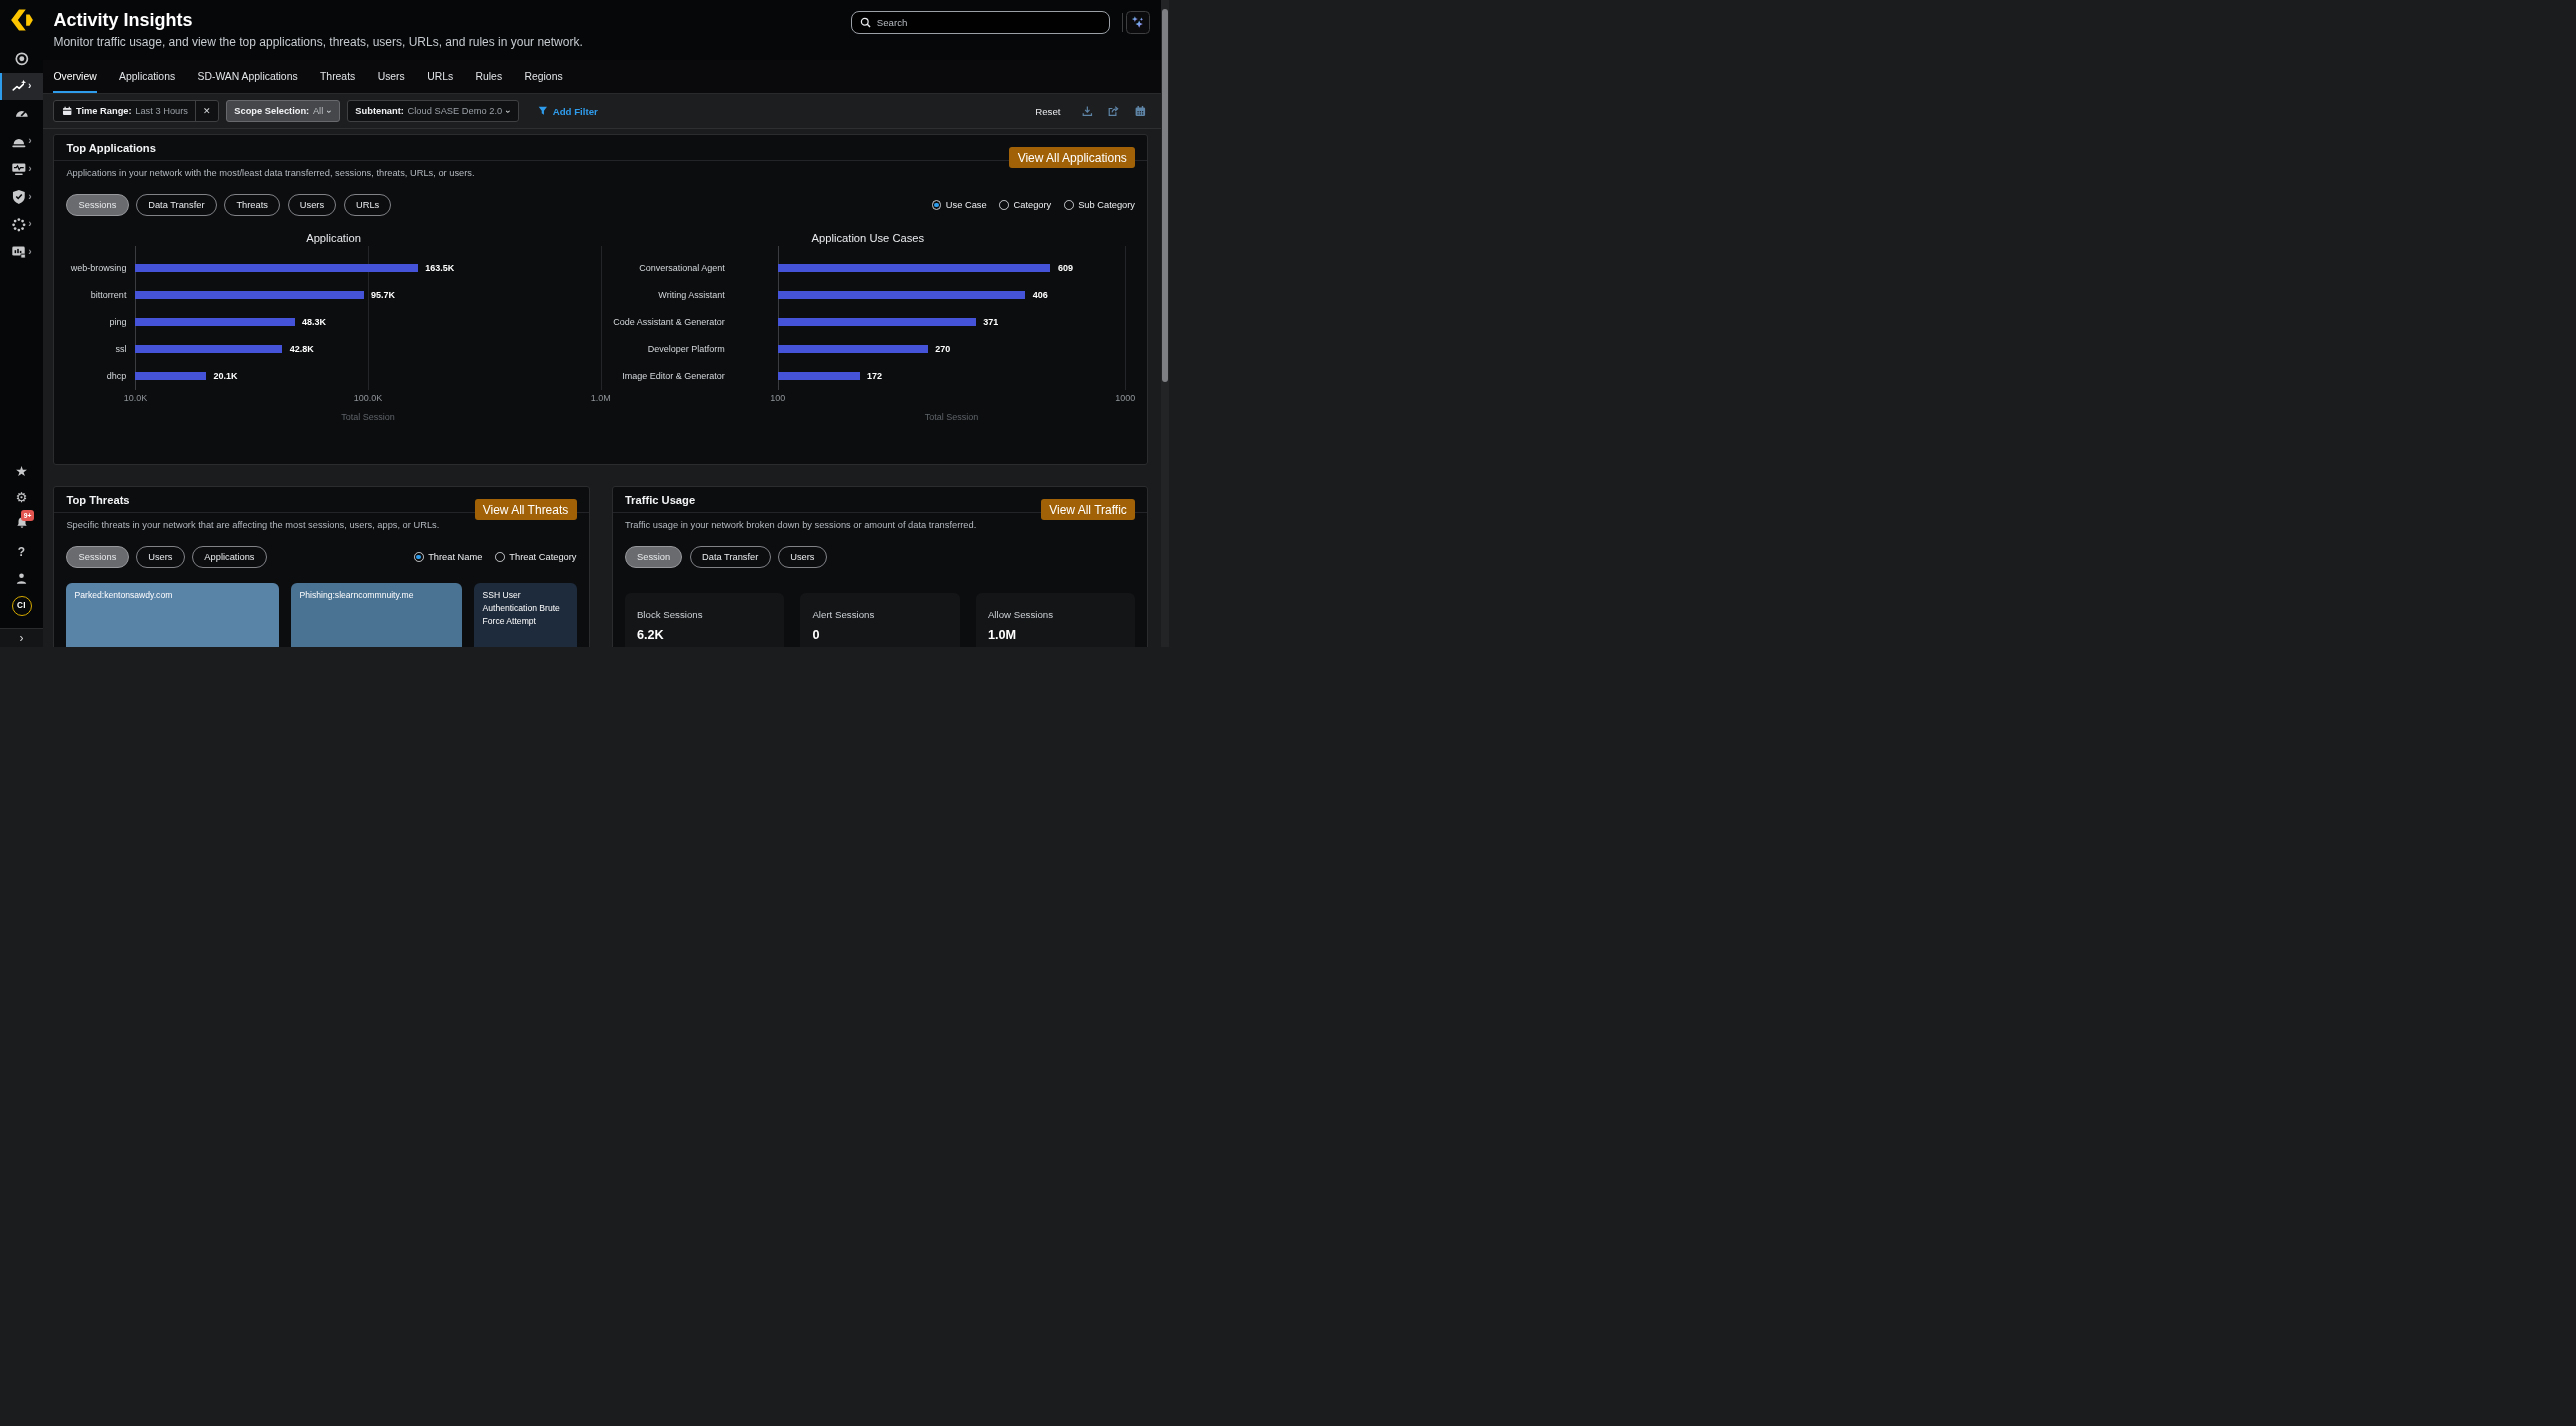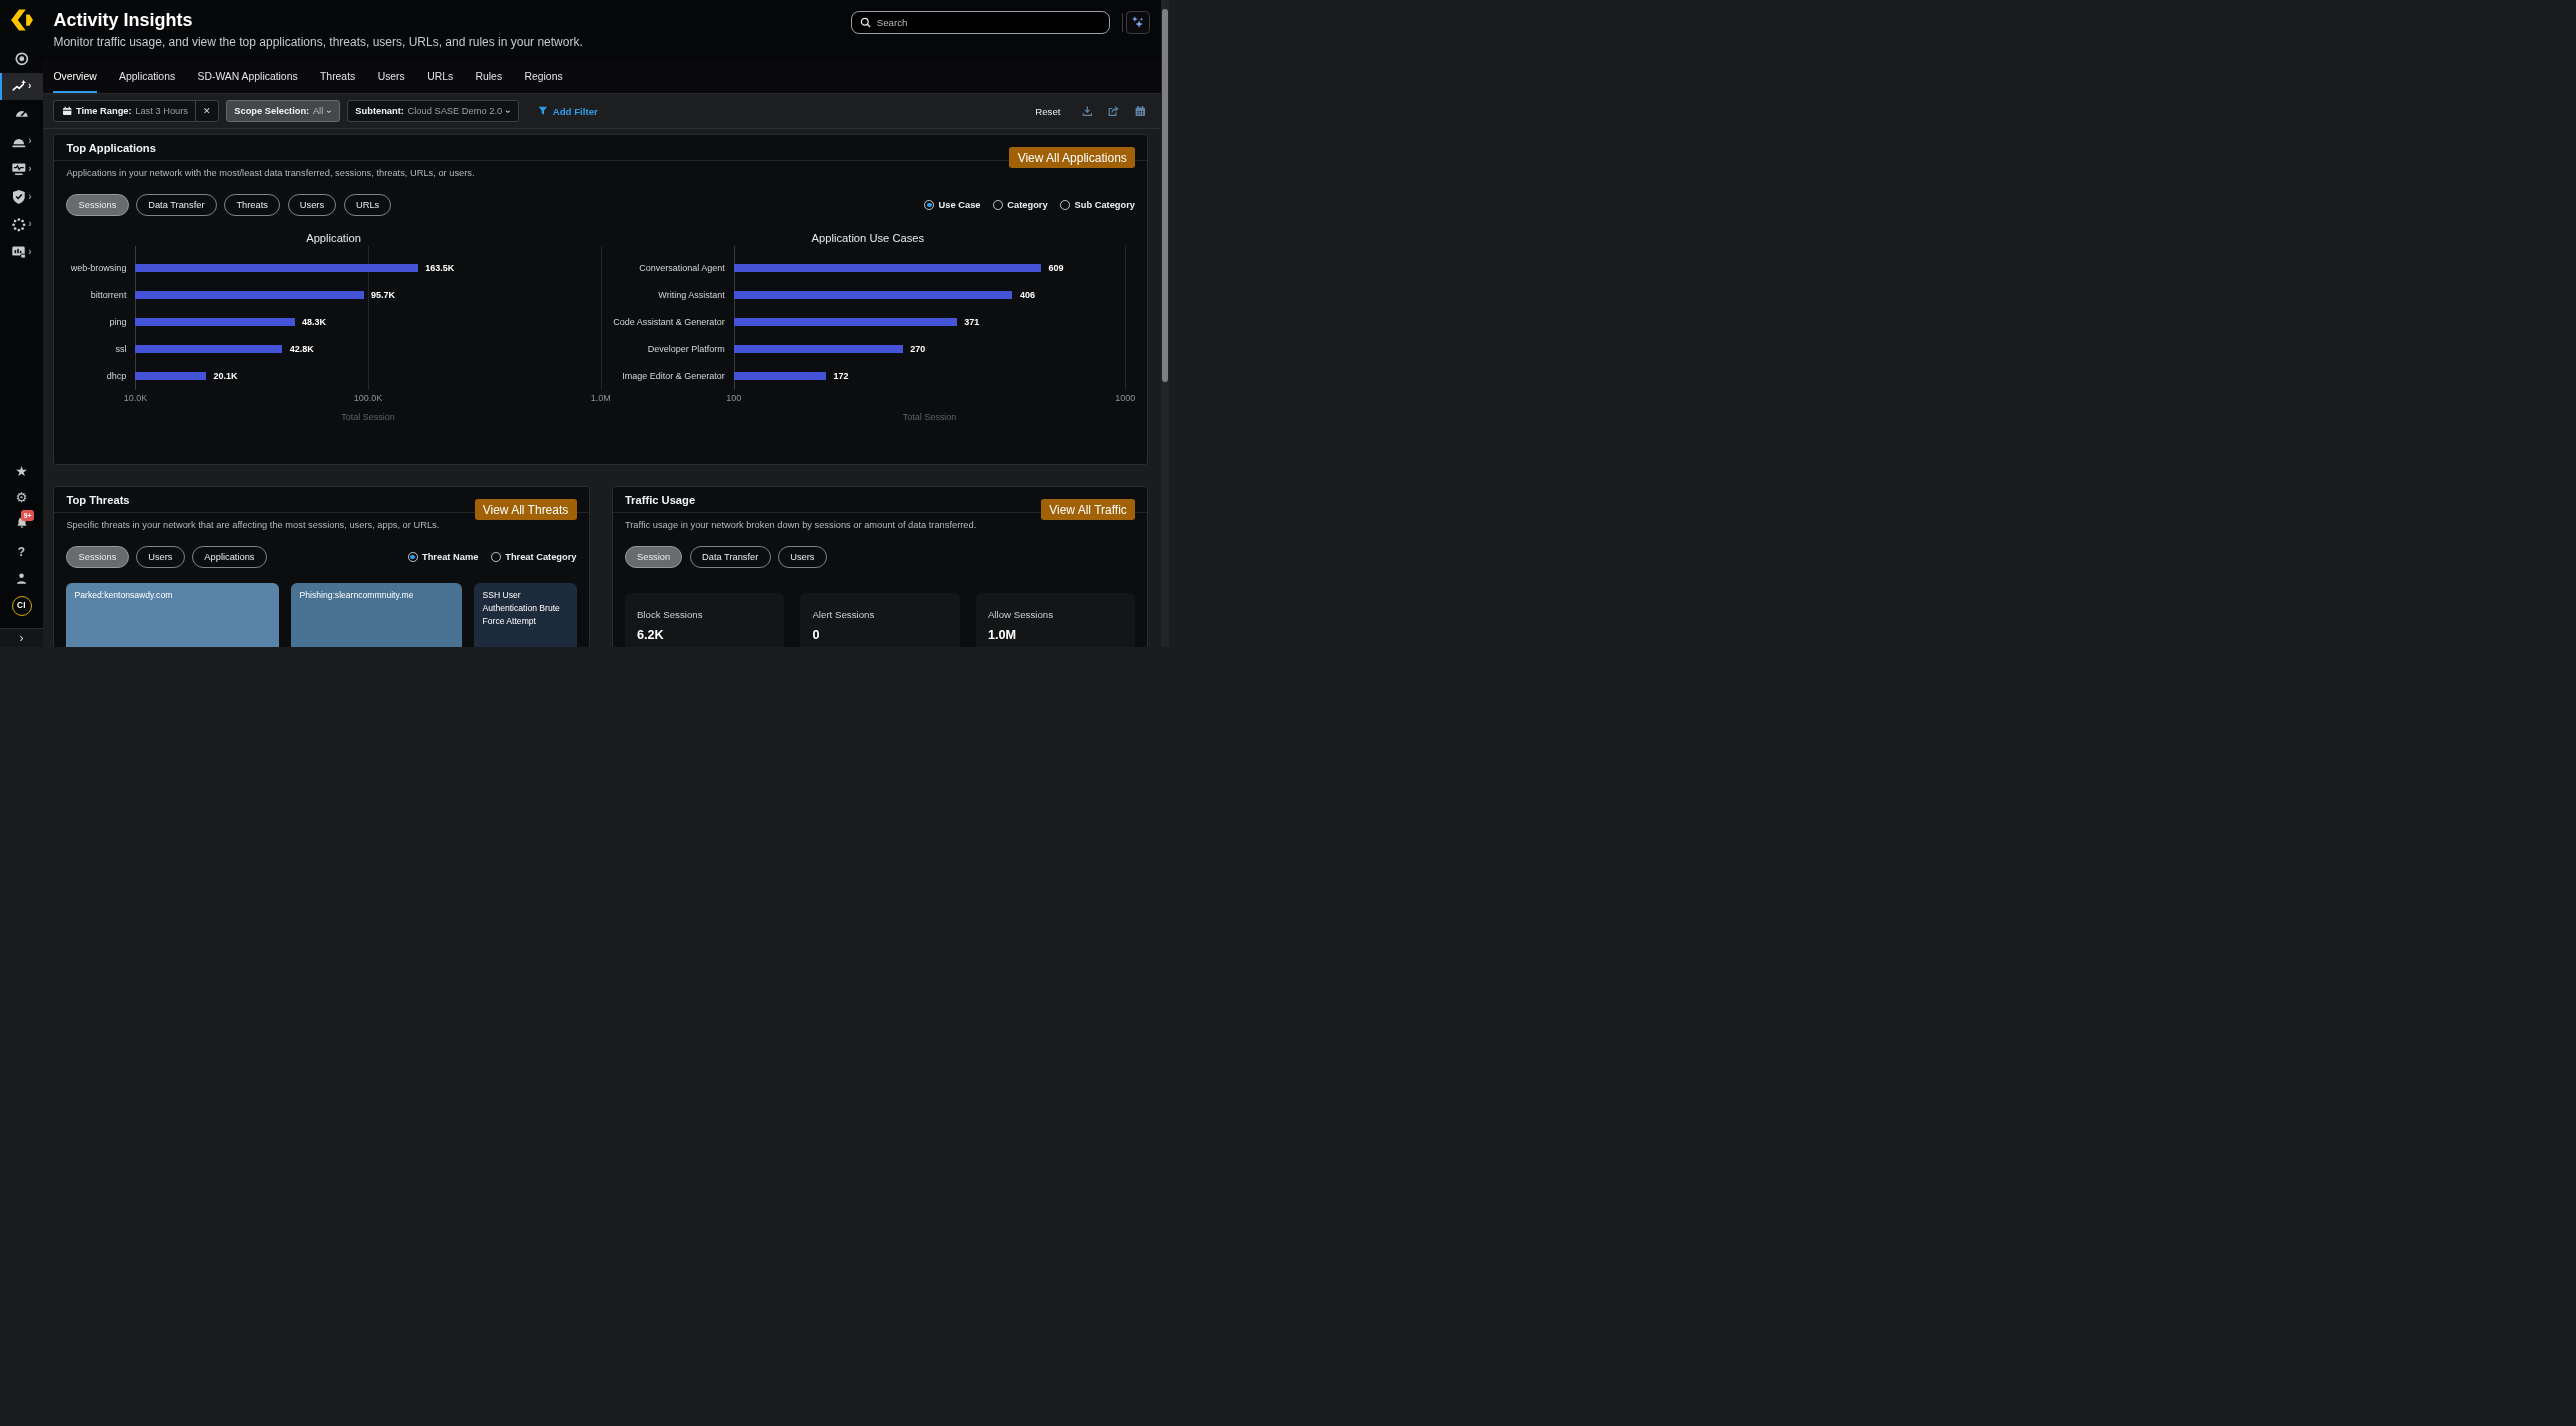--- a/index.html
+++ b/index.html
@@ -59,35 +59,35 @@
   .card-apps { height:331px; }
   .card-header { height:26px; border-bottom:0.7px solid #232427; display:flex; align-items:center; padding:0 12px; }
   .card-title { font-size:11.2px; font-weight:700; color:#f2f4f6; }
   .btn-primary { margin-left:auto; background:#a16207; color:#fff; font-size:12px; border-radius:3px; padding:3.7px 8.2px; cursor:pointer; white-space:nowrap;margin-top:20px; }
   .card-body { padding:6.7px 12px 0; }
   .desc { font-size:9.3px; color:#b4bac0; }
   .controls { display:flex; align-items:center; margin-top:16.4px; }
   .pills { display:flex; gap:7.5px; }
   .pill { height:21.6px; border:0.7px solid #818286; border-radius:11.2px; display:flex; align-items:center; padding:0 11.2px; font-size:9.3px; color:#e8ebed; cursor:pointer; background:transparent; white-space:nowrap; }
   .pill.active { background:#6a6b6e; border-color:#97989b; }
-  .radios { margin-left:auto; display:flex; gap:12.7px;font-weight:bold; }
+  .radios { margin-left:auto; display:flex; gap:12.7px; }
   .radio { display:flex; align-items:center; gap:4.5px; font-size:9.3px; color:#eceff1; cursor:pointer; }
   .rdot { width:9.7px; height:9.7px; border-radius:50%; border:0.7px solid #c6c9cc; position:relative; flex:none; }
   .radio.selected .rdot::after { content:""; position:absolute; inset:1.5px; border-radius:50%; background:#2f9ceb; }
   
   .charts { display:flex; margin-top:6px; }
   .chart { flex:1; min-width:0; }
   .chart-title { text-align:center; font-size:11.2px; color:#e9ebee; margin:10.4px 0 0; }
   .chart-main { display:flex; margin-top:1.5px; }
   .cat-col { display:flex; flex-direction:column; padding-top:9px; flex:none; }
   .chart--apps .cat-col { width:69px; }
   .chart--usecases .cat-col { width:133px; }
   .cat { height:27px; display:flex; align-items:center; justify-content:flex-end; padding-right:9px; font-size:9px; color:#d4d8db; white-space:nowrap; }
   .plot-col { flex:1; min-width:0; }
-  .chart--usecases .plot-col { padding-right:9.7px; }
+  .chart--usecases .plot-col { padding-right:9.7px;margin-left:44px; }
   .plot-area { position:relative; padding-top:9px; }
   .grid { position:absolute; top:0; bottom:0; width:0.7px; background:#232528; }
   .grid.first { background:#3a3c3f; }
   .bar-row { height:27px; display:flex; align-items:center; position:relative; }
   .bar { height:8.2px; background:#4553d8; flex:none; }
   .bar-val { font-size:9px; font-weight:700; color:#fff; margin-left:7.5px; white-space:nowrap; }
   .ticks { position:relative; height:12px; margin-top:3.7px; }
   .tick { position:absolute; transform:translateX(-50%); font-size:9px; color:#8f9499; top:0; white-space:nowrap; }
   .xlabel { text-align:center; font-size:9px; color:#5e6368; margin-top:6.7px; }
   

